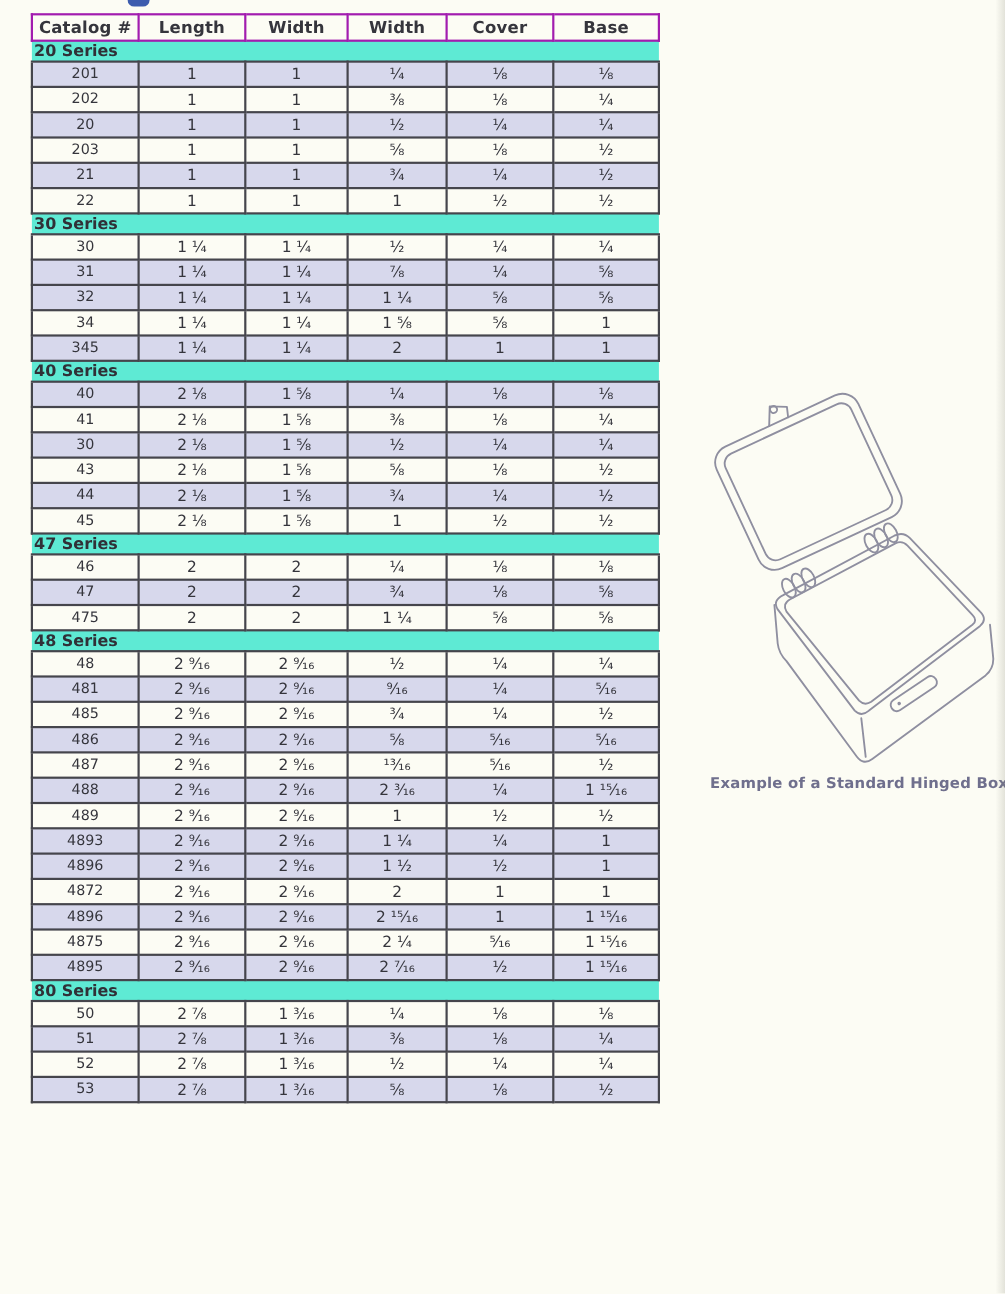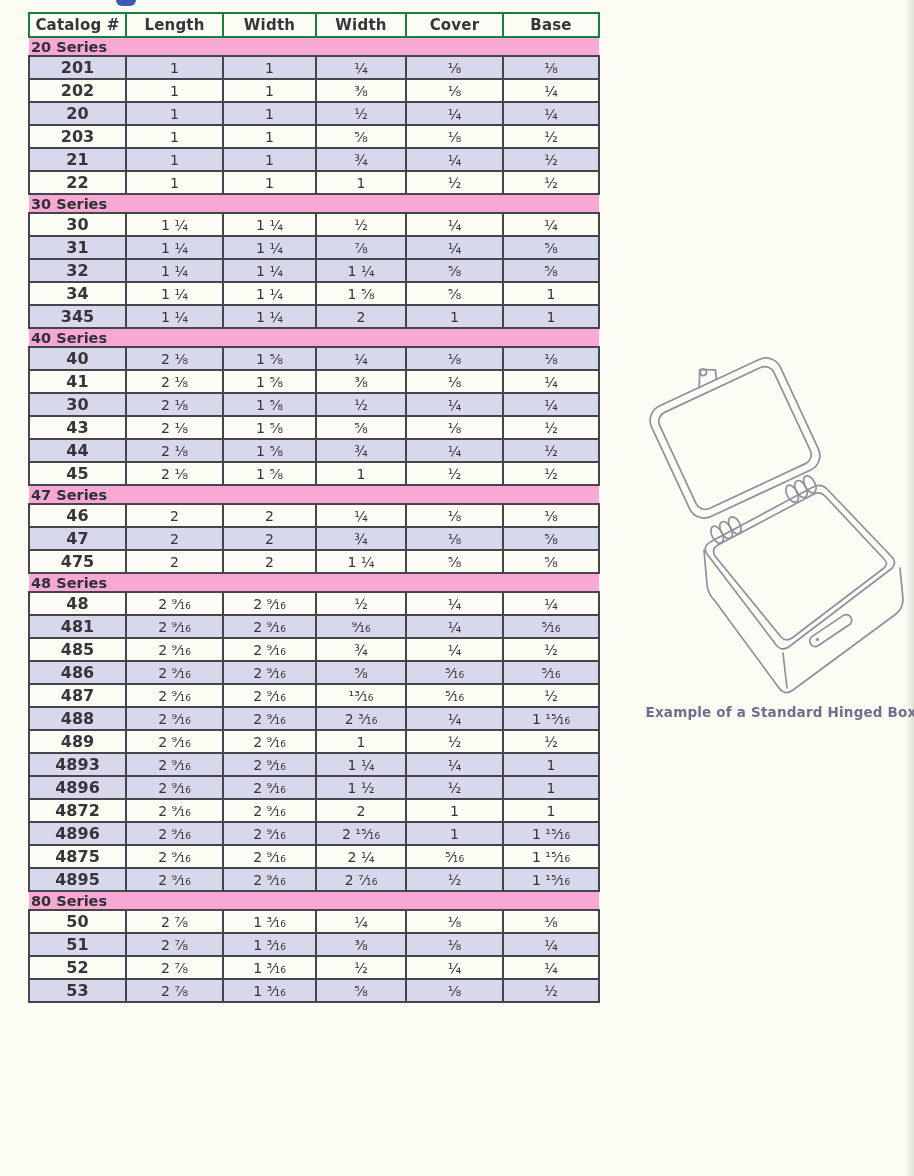--- a/index.html
+++ b/index.html
@@ -17,33 +17,33 @@
   }
   .page-edge{
     position:absolute; right:0; top:0; width:9px; height:100%;
     background:linear-gradient(to right, rgba(130,130,118,0) 0%, rgba(130,130,118,0.22) 100%);
   }
   .table-wrap{ position:absolute; left:28px; top:12px; width:570px; }
   table{
     border-collapse:collapse; width:570px; table-layout:fixed;
   }
   th{
-    border:2px solid #15803d;
+    border:2px solid #a21caf;
     font-size:15px; font-weight:bold; height:24px;
     text-align:center; color:#35353c; letter-spacing:0.2px;
   }
   td{
     border:2px solid #45454c;
     font-size:14px; height:23px; text-align:center;
     vertical-align:middle; padding:0; color:#35353c;
   }
-  td.cat{ font-weight:bold; font-size:16px; }
+  td.cat{ font-weight:normal; font-size:13px; }
   tr.shaded td{ background:#d7d8ec; }
   td.band{
-    background:#f9a8d4; border-left:none; border-right:none;
+    background:#5eead4; border-left:none; border-right:none;
     text-align:left; font-weight:bold; font-size:14.5px;
     height:19px; padding-left:2px; color:#303037;
   }
   .figure{ position:absolute; left:638px; top:328px; width:286px; }
   .figure svg{ display:block; }
   .figure .caption{
     margin-top:4px; width:286px; text-align:center;
     font-size:13.5px; font-weight:bold; color:#6f6f8d; letter-spacing:0.2px;
   }
 </style>

